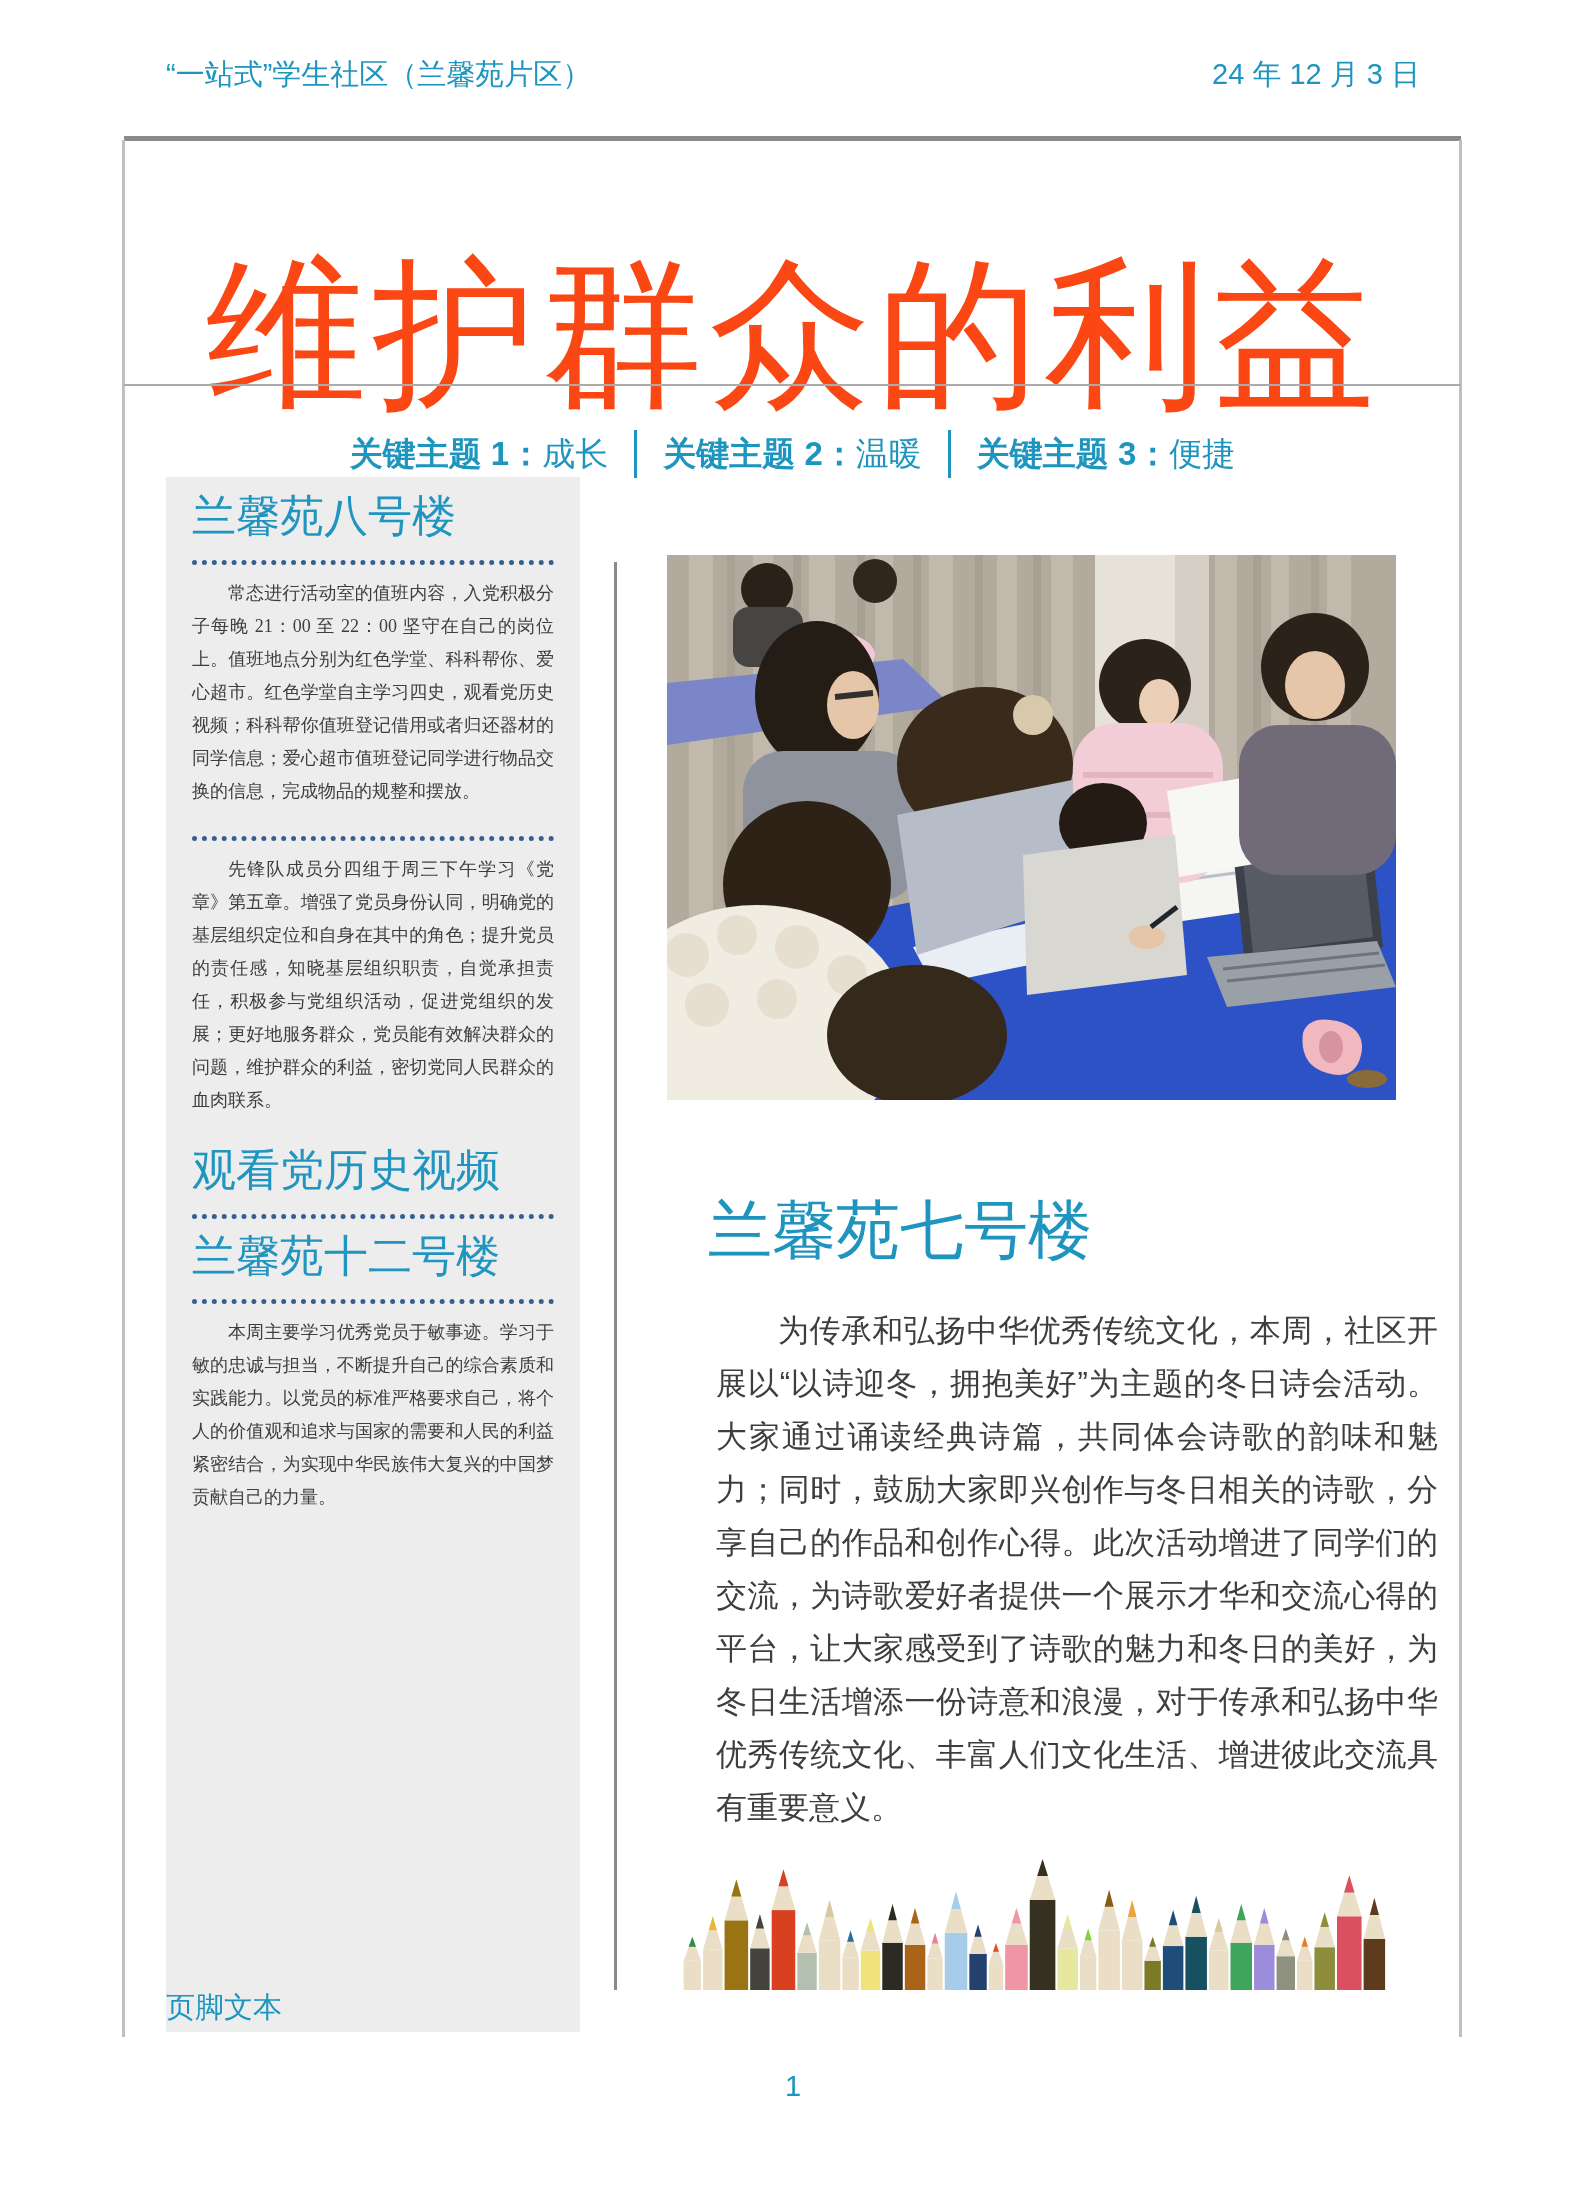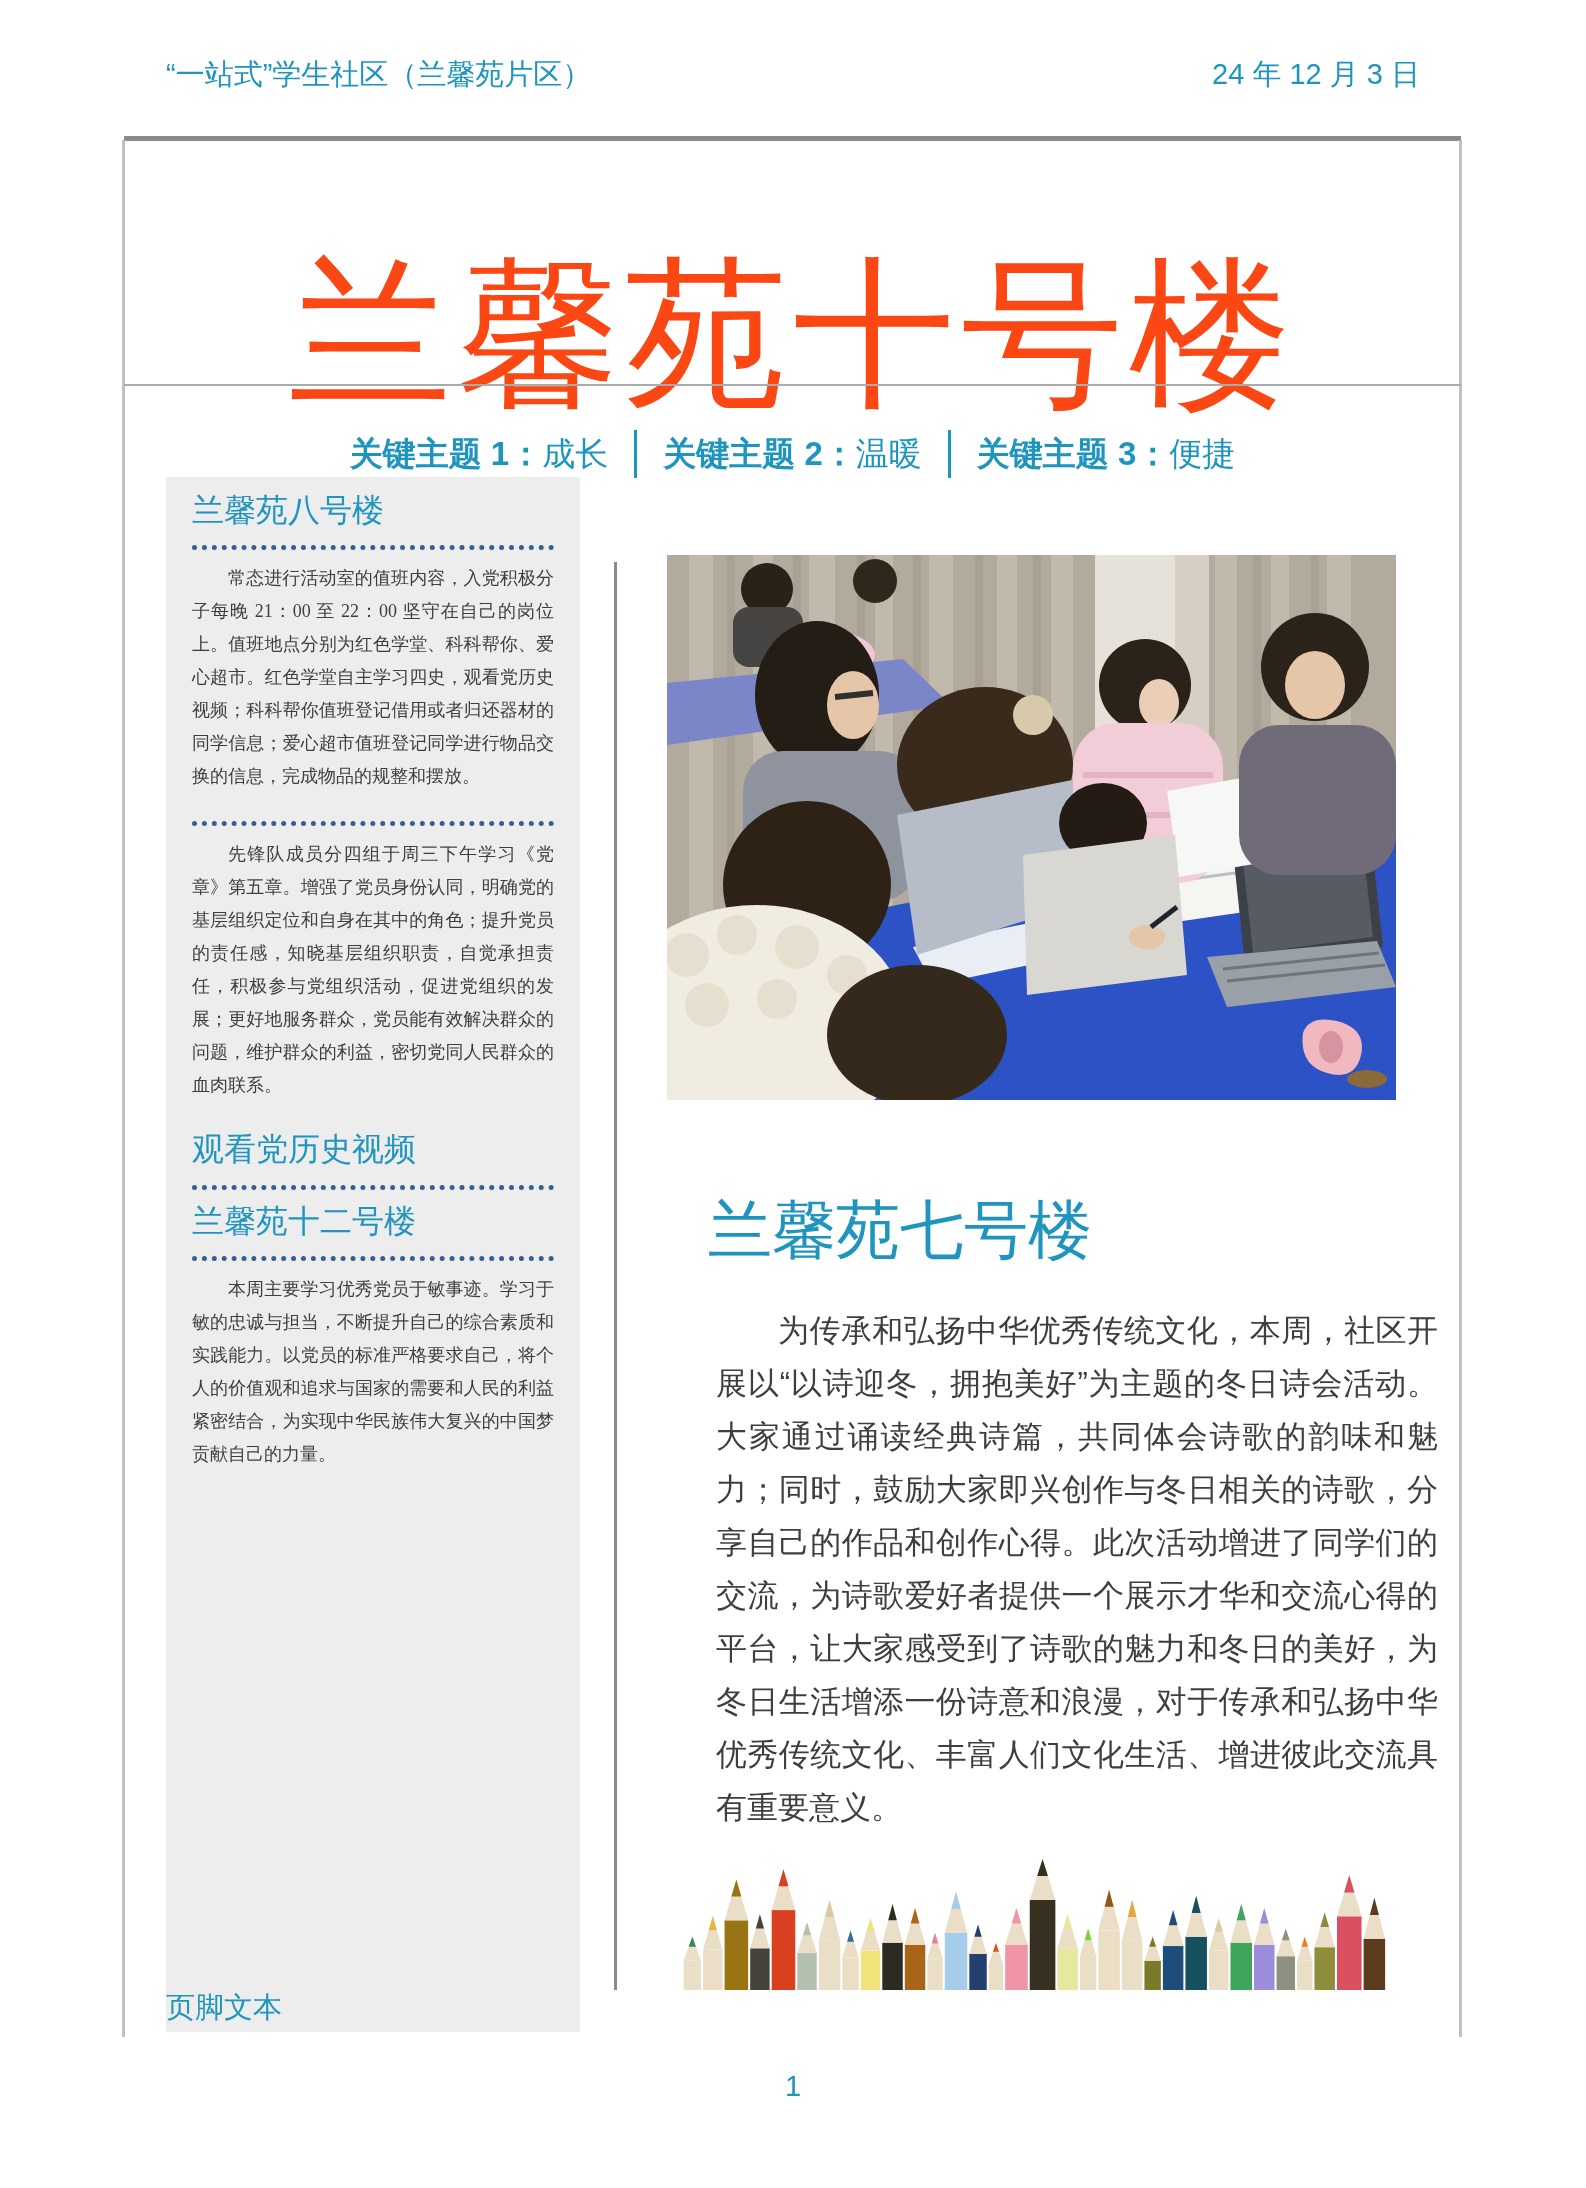--- a/index.html
+++ b/index.html
@@ -26,21 +26,21 @@
   .themes{position:absolute;left:124px;top:430px;width:1337px;display:flex;
           justify-content:center;align-items:center;color:#1e95bf;font-size:33px;}
   .theme b{font-weight:700;}
   .theme .tv{font-family:"Liberation Serif",serif;}
   .tsep{width:3px;height:48px;background:#1e95bf;margin:0 26px;}
 
   
   .sidebar{position:absolute;left:166px;top:477px;width:414px;height:1555px;
            background:#ededed;box-sizing:border-box;padding:14px 26px 20px;}
   .side-h{margin:0;font-family:"Liberation Serif",serif;font-weight:400;
-          color:#2095c0;font-size:32px;line-height:1.2;}
+          color:#2095c0;font-size:44px;line-height:1.2;}
   .dotted{border:none;border-top:5px dotted #365f91;margin:16px 0 12px;}
   .side-p{margin:0 0 28px;font-family:"Liberation Serif",serif;color:#3e3e3e;
           font-size:18px;line-height:33px;text-align:justify;text-indent:2em;}
 
   
   .vdivider{position:absolute;left:614px;top:562px;width:3px;height:1428px;background:#8a8a8a;}
 
   
   .photo{position:absolute;left:667px;top:555px;width:729px;height:545px;display:block;}
   .main-h{position:absolute;left:700px;top:1188px;margin:8px;
@@ -63,21 +63,21 @@
 
   <div class="hdr">
     <span>“一站式”学生社区（兰馨苑片区）</span>
     <span>24 年 12 月 3 日</span>
   </div>
   <div class="hdr-rule"></div>
 
   <div class="pborder left"></div>
   <div class="pborder right"></div>
 
-  <h1 class="title">兰馨苑十号楼</h1>
+  <h1 class="title">维护群众的利益</h1>
   <div class="thin-rule"></div>
 
   <div class="themes">
     <span class="theme"><b>关键主题 1：</b><span class="tv">成长</span></span>
     <span class="tsep"></span>
     <span class="theme"><b>关键主题 2：</b><span class="tv">温暖</span></span>
     <span class="tsep"></span>
     <span class="theme"><b>关键主题 3：</b><span class="tv">便捷</span></span>
   </div>
 

